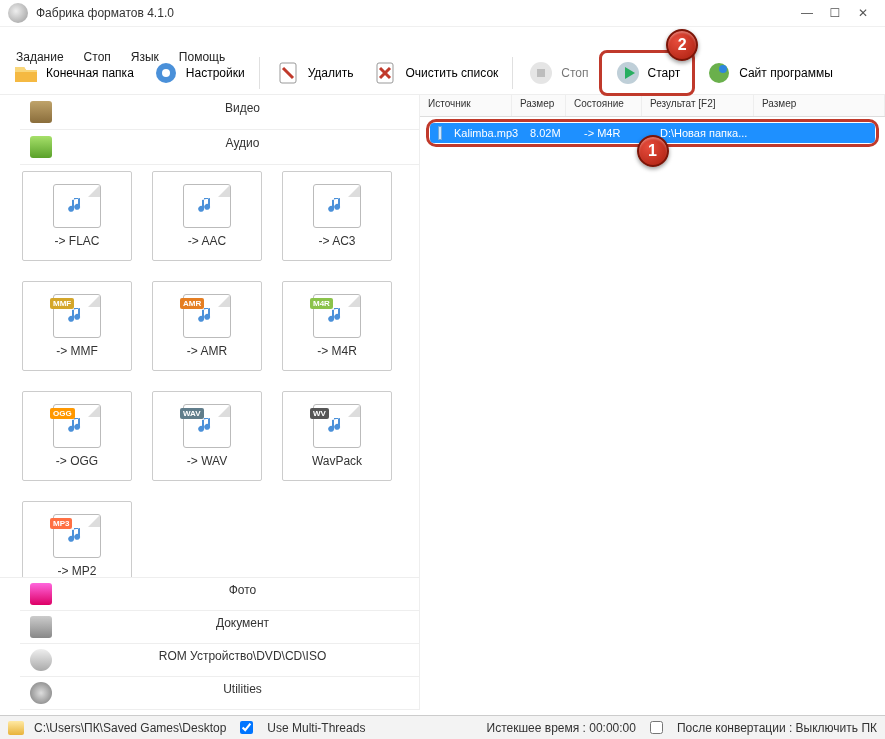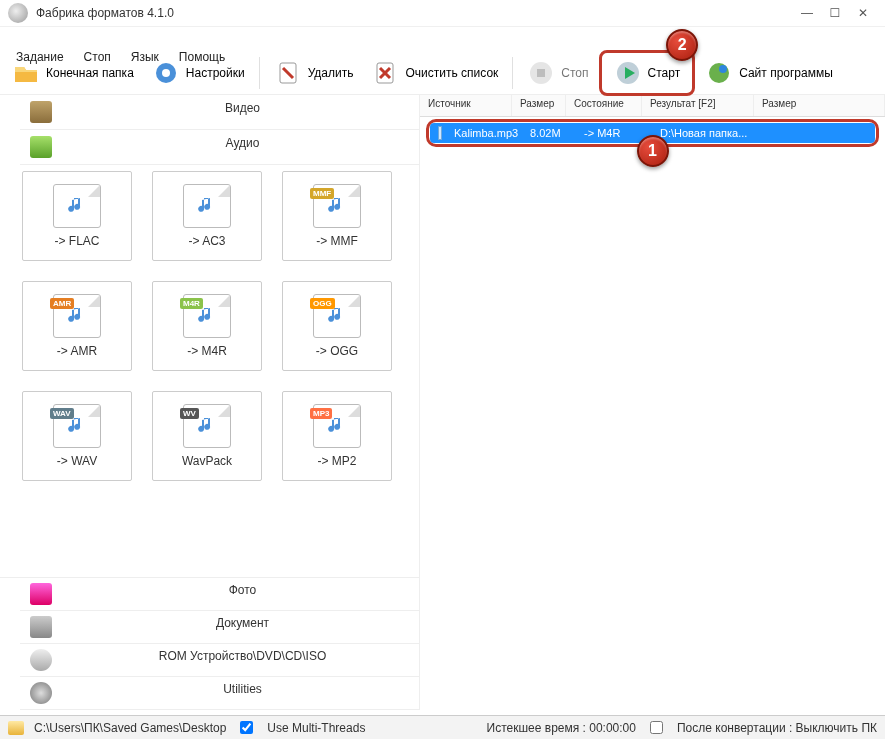--- a/index.html
+++ b/index.html
@@ -201,20 +201,28 @@
                 </svg></div>
             </div>
             <div class="format-label">-&gt; FLAC</div>
           </div>
           <div class="format-item">
             <div class="format-thumb">
               <div><svg width="20" height="20" viewBox="0 0 20 20">
                   <path d="M7 3v10a3 3 0 1 1-2-2V5l8-2v8a3 3 0 1 1-2-2V3z" fill="#4a90d9"></path>
                 </svg></div>
             </div>
+            <div class="format-label">-&gt; AAC</div>
+          </div>
+          <div class="format-item">
+            <div class="format-thumb">
+              <div><svg width="20" height="20" viewBox="0 0 20 20">
+                  <path d="M7 3v10a3 3 0 1 1-2-2V5l8-2v8a3 3 0 1 1-2-2V3z" fill="#4a90d9"></path>
+                </svg></div>
+            </div>
             <div class="format-label">-&gt; AC3</div>
           </div>
           <div class="format-item">
             <div class="format-thumb">
               <div class="format-badge badge-mmf">MMF</div>
               <div><svg width="20" height="20" viewBox="0 0 20 20">
                   <path d="M7 3v10a3 3 0 1 1-2-2V5l8-2v8a3 3 0 1 1-2-2V3z" fill="#4a90d9"></path>
                 </svg></div>
             </div>
             <div class="format-label">-&gt; MMF</div>

